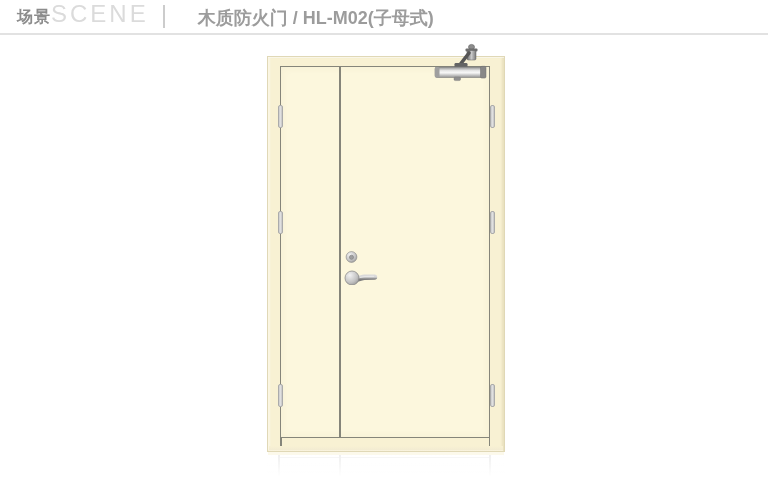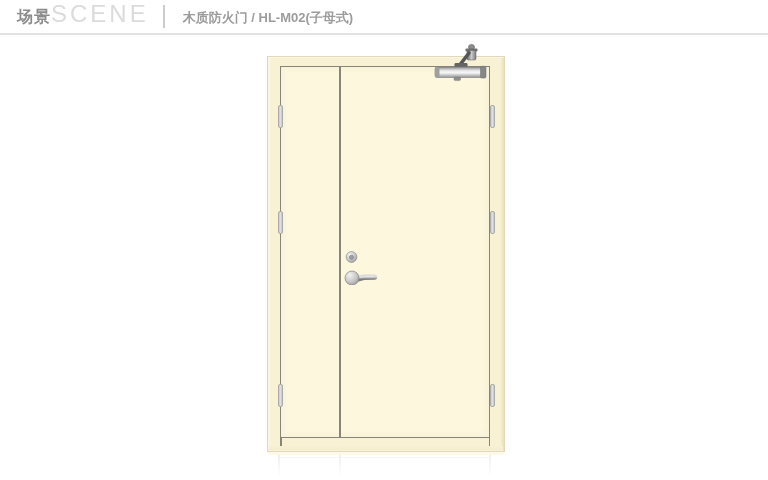--- a/index.html
+++ b/index.html
@@ -42,22 +42,22 @@
     letter-spacing: 3px;
   }
   .header-divider {
     align-self: center;
     width: 2px;
     height: 23px;
     margin-left: 14px;
     background: var(--header_divider, #ccc);
   }
   .product-title {
-    margin-left: 18px;
-    font-size: 13px;
+    margin-left: 33px;
+    font-size: 18px;
     font-weight: bold;
     color: var(--product_title, #9c9c9c);
     align-self: center;
     padding-top: 2px;
   }
 
   
   .door-frame {
     position: absolute;
     left: 267px; top: 56px;

